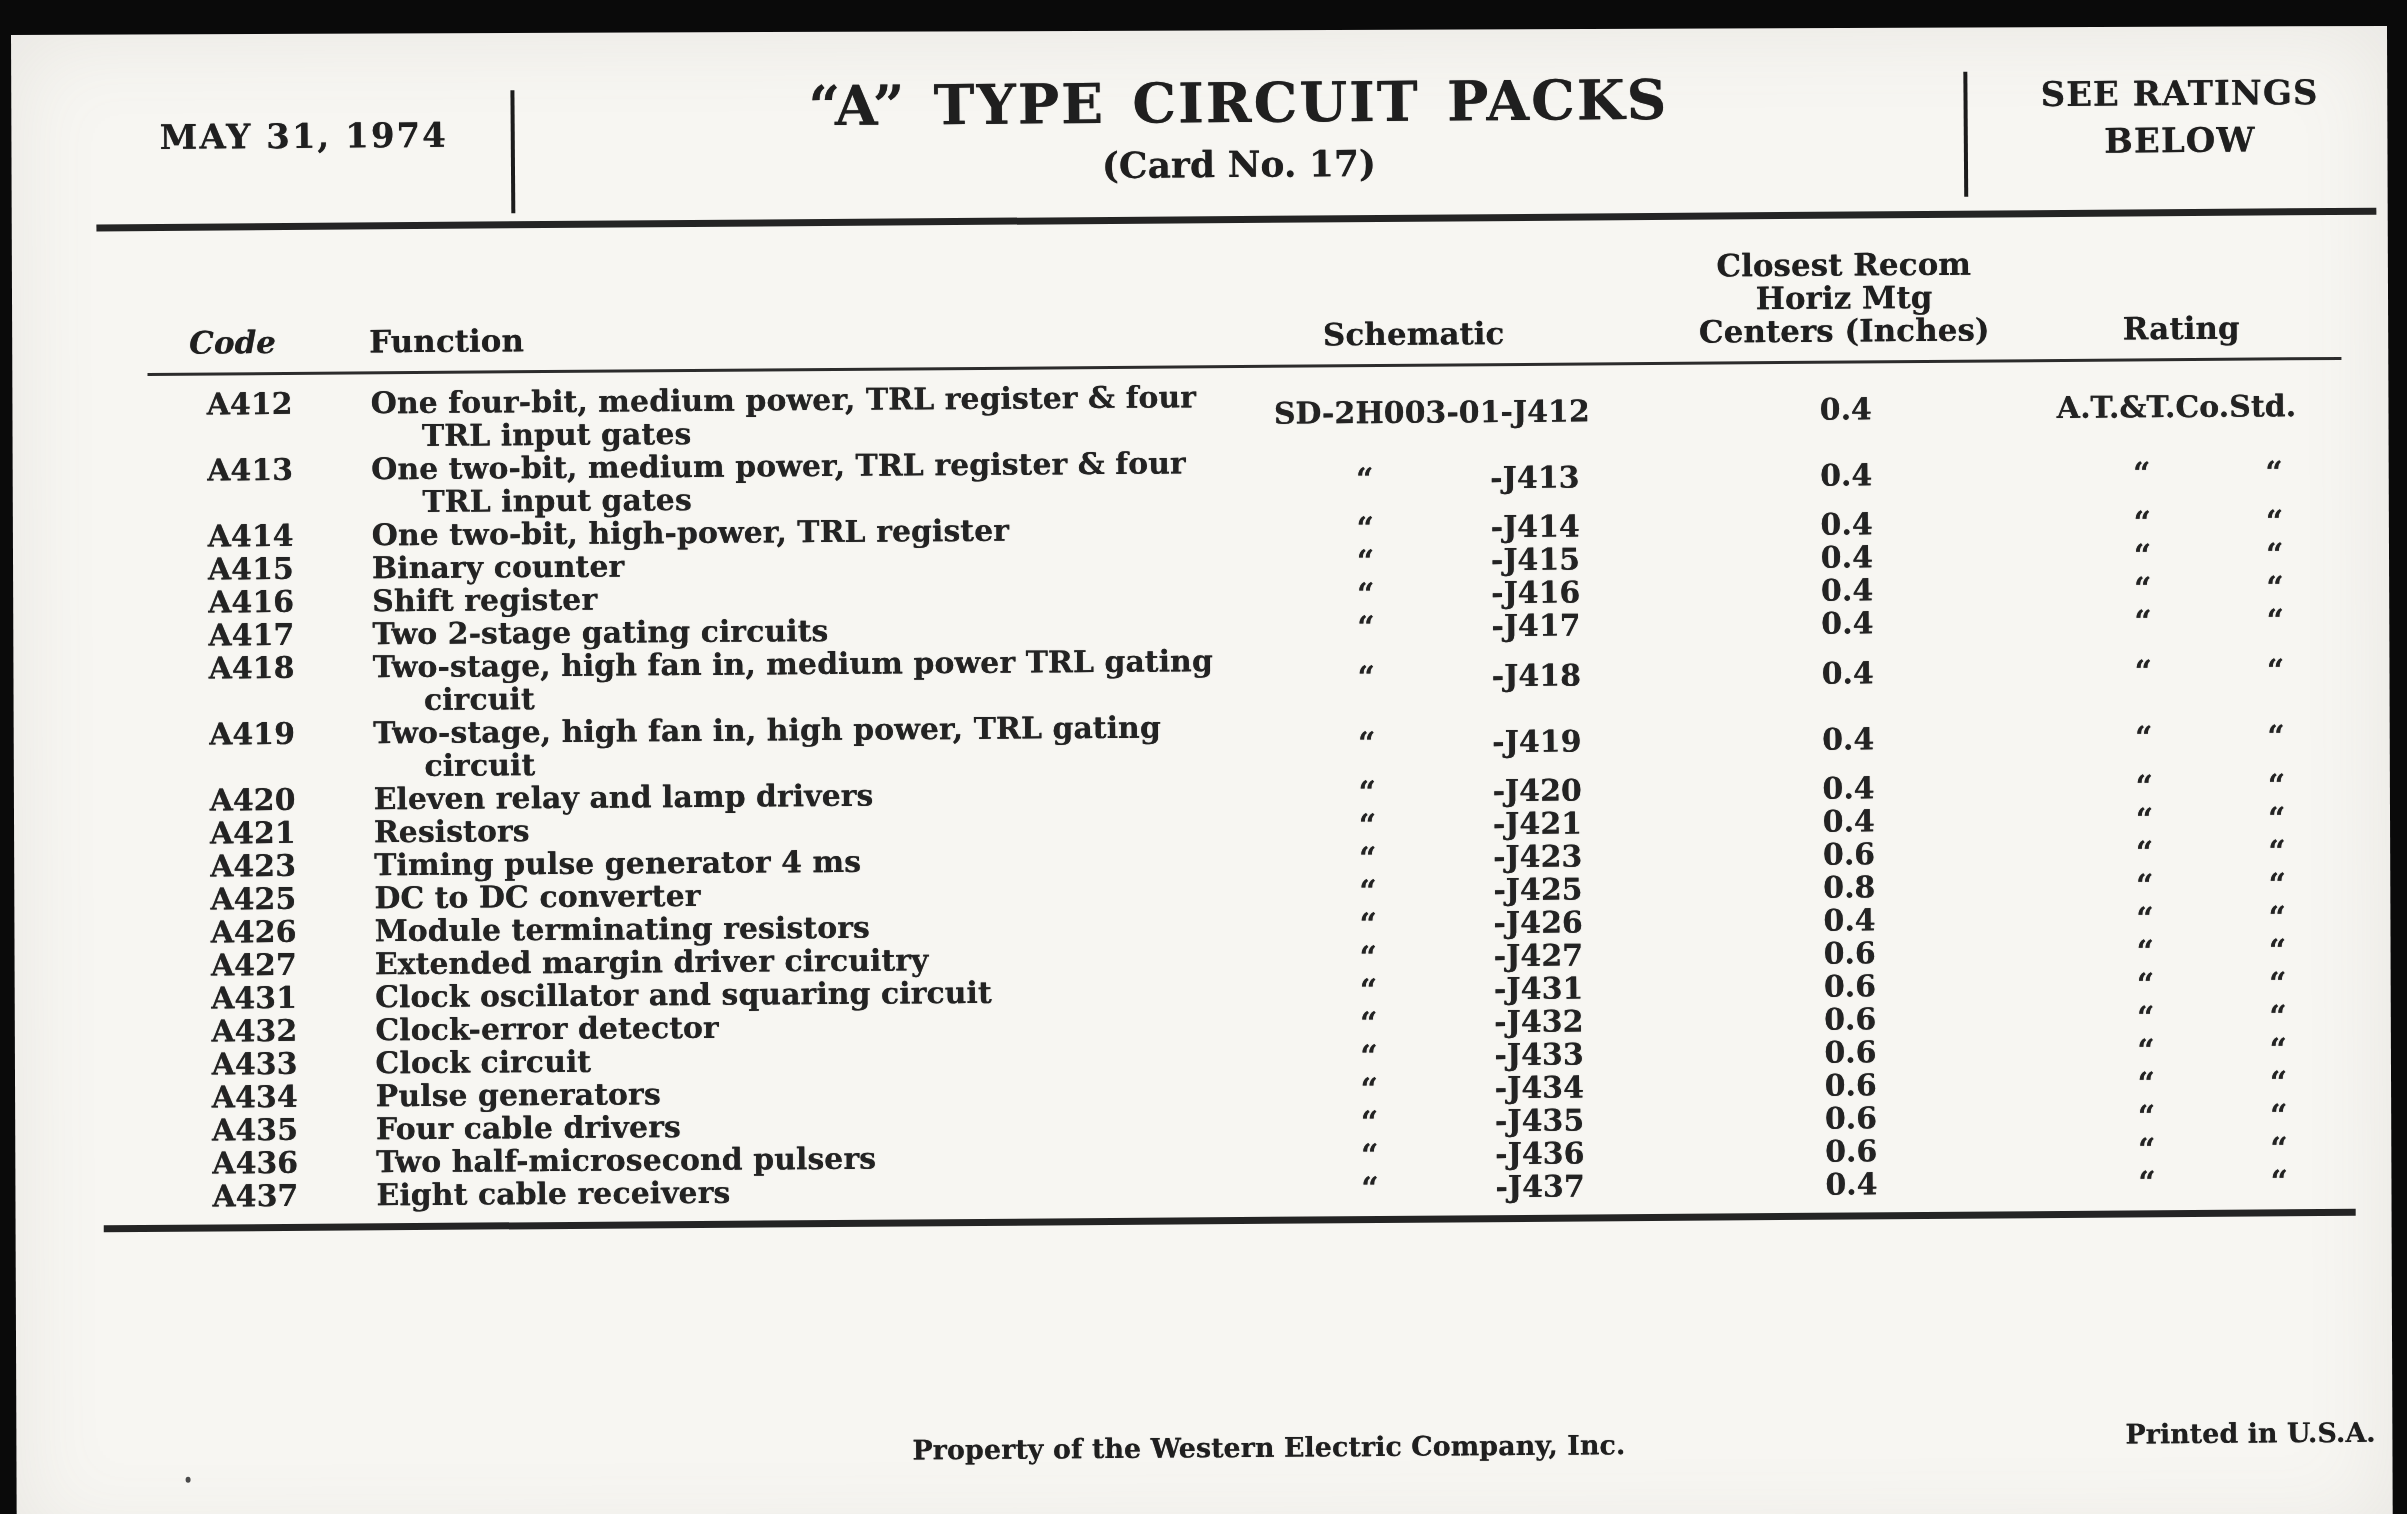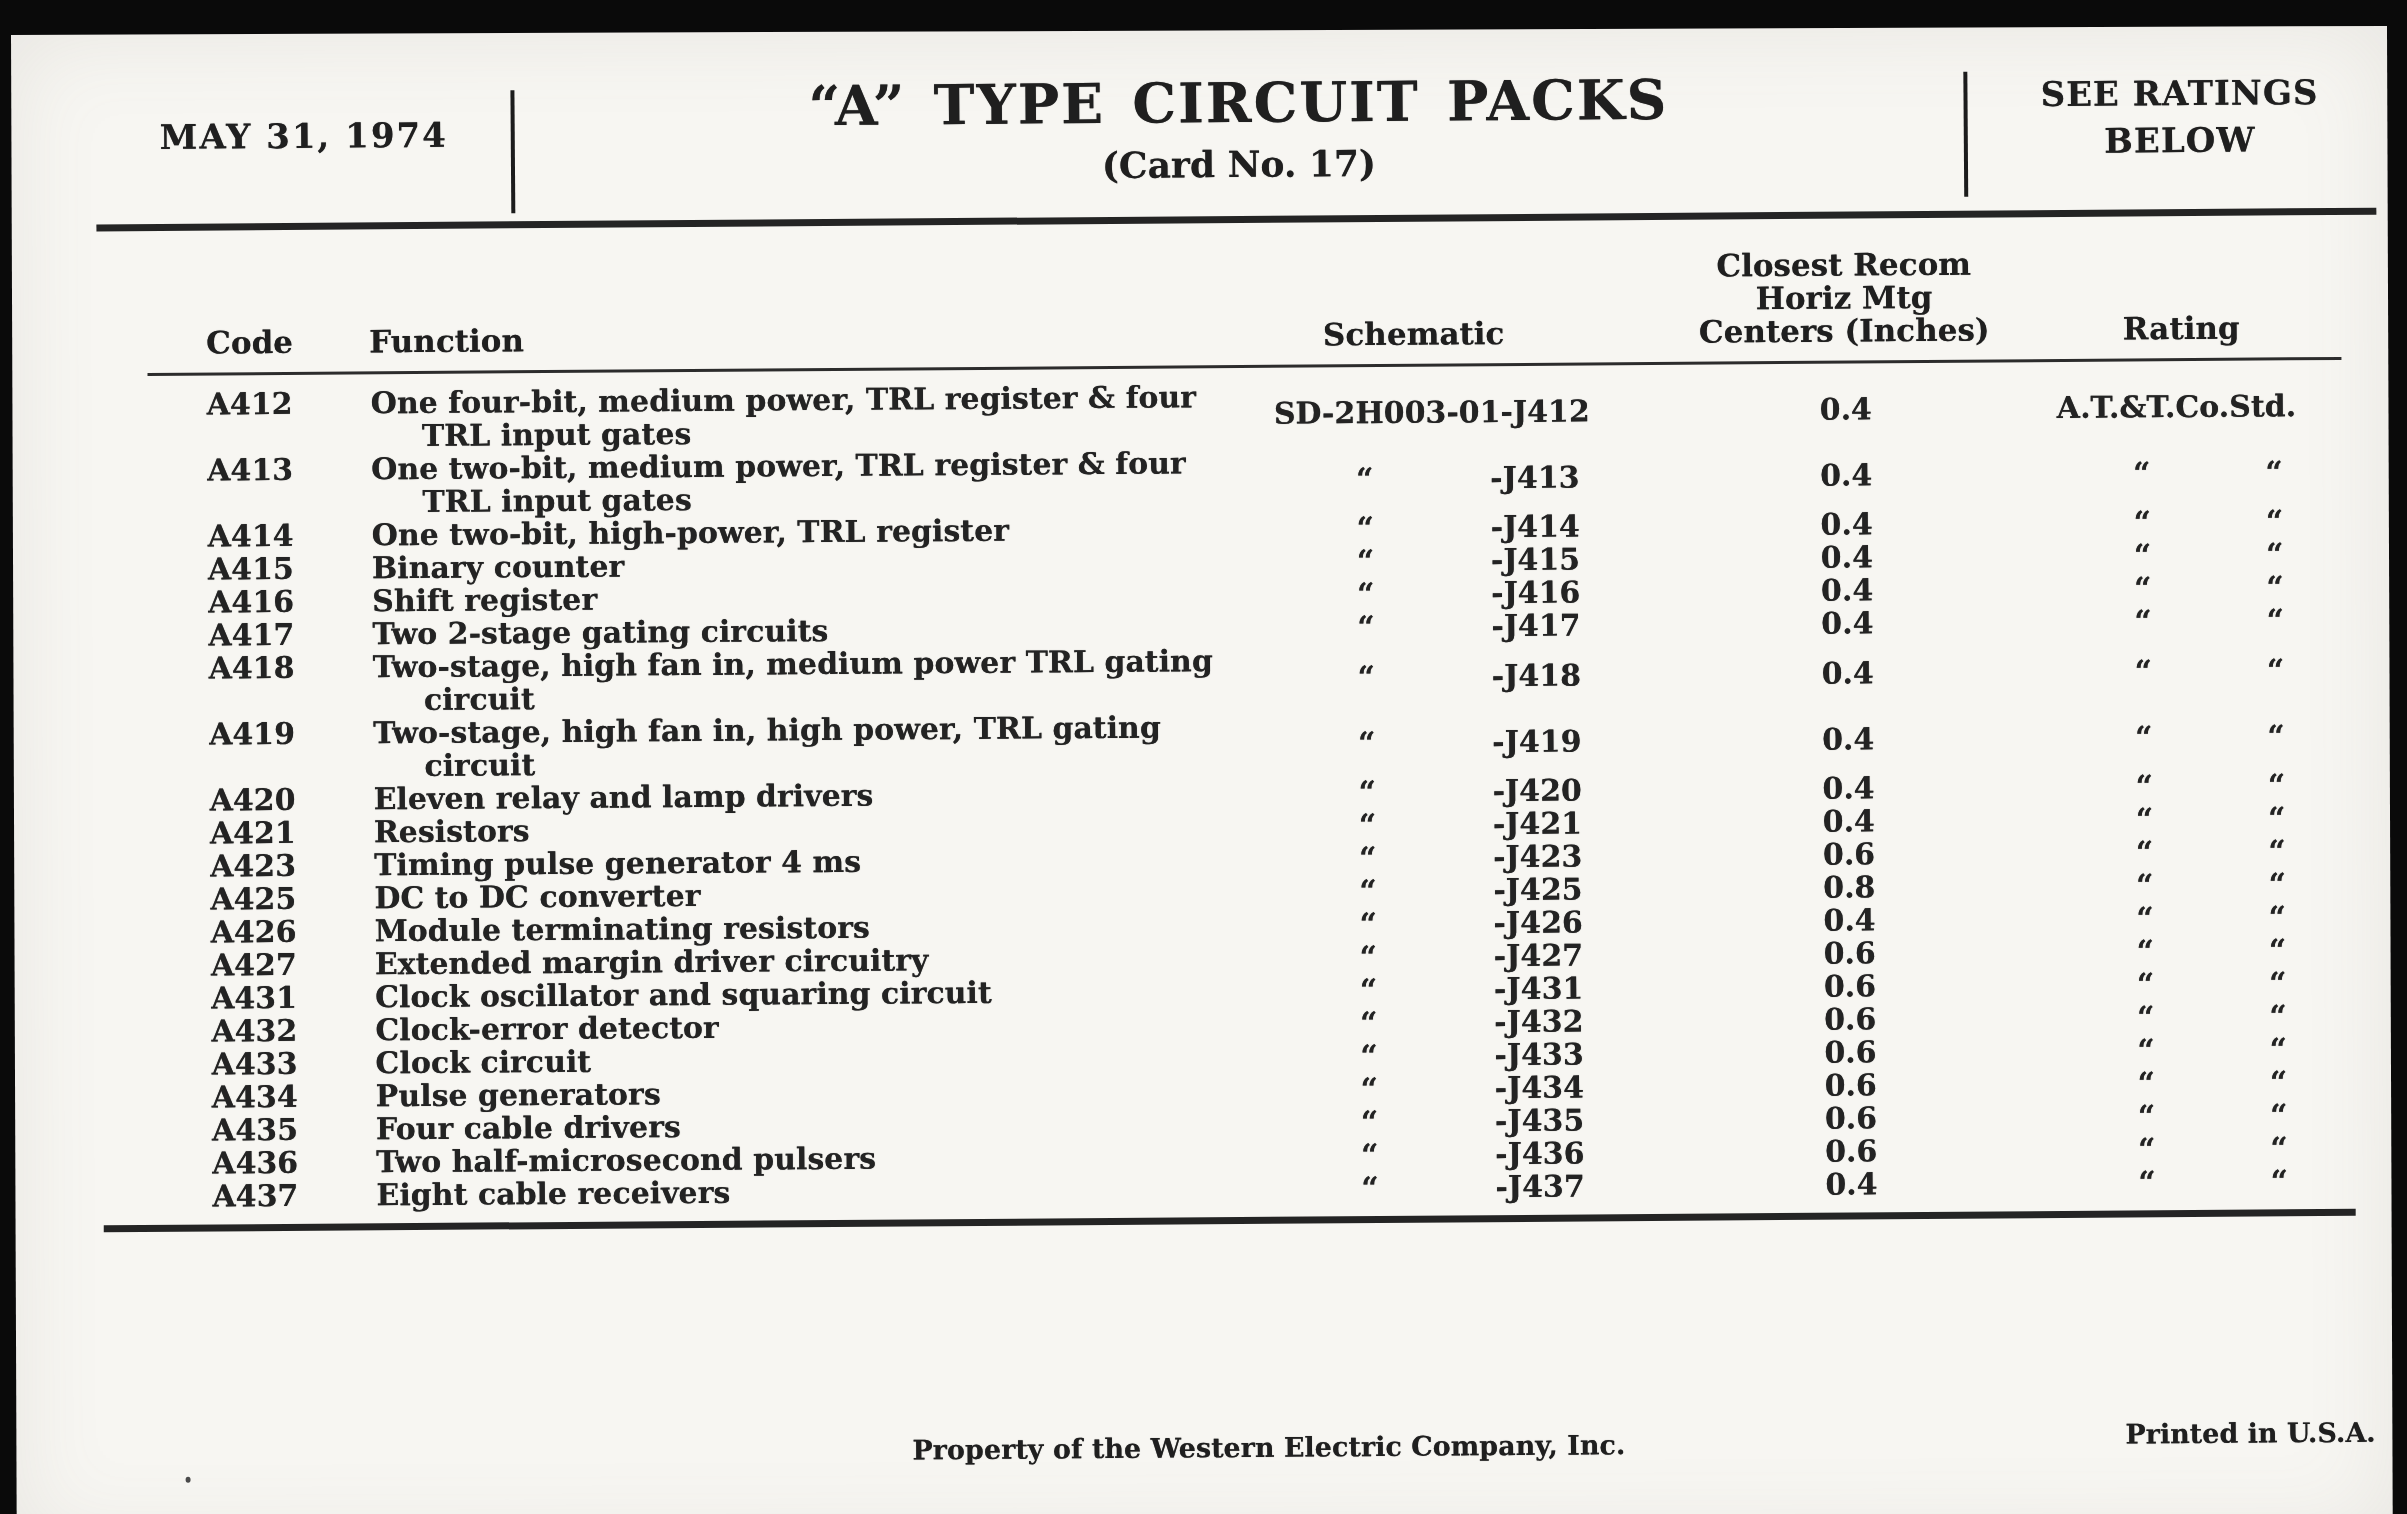--- a/index.html
+++ b/index.html
@@ -42,21 +42,21 @@
   .page-subtitle { font-size:36px; font-weight:bold; line-height:46px; margin-top:8px; }
   .ratings-note {
     position:absolute; left:1975px; top:51px; width:386px;
     text-align:center; font-size:34px; font-weight:bold; line-height:47px; letter-spacing:1px;
   }
   .rule-heavy-top { position:absolute; left:84px; top:190px; width:2280px; height:7px; background:#242424; }
 
   
   .colhead { position:relative; height:139px; font-weight:bold; }
   .colhead .h { position:absolute; bottom:16px; font-size:31px; line-height:34px; }
-  .h-code { left:193px; }
+  .h-code { left:176px;font-style:italic; }
   .h-func { left:356px; }
   .h-schem { left:1257px; width:287px; text-align:center; }
   .h-centers { left:1643px; width:376px; text-align:center; line-height:33px !important; }
   .h-rating { left:2059px; width:218px; text-align:center; }
   .rule-thin { position:absolute; left:134px; bottom:0; width:2194px; height:3px; background:#2c2c2c; }
 
   
   table.parts { border-collapse:collapse; margin:12px 0 0 136px; table-layout:fixed; }
   col.c1 { width:206px; } col.c2 { width:901px; } col.c3 { width:401px; }
   col.c4 { width:376px; } col.c5 { width:307px; }

